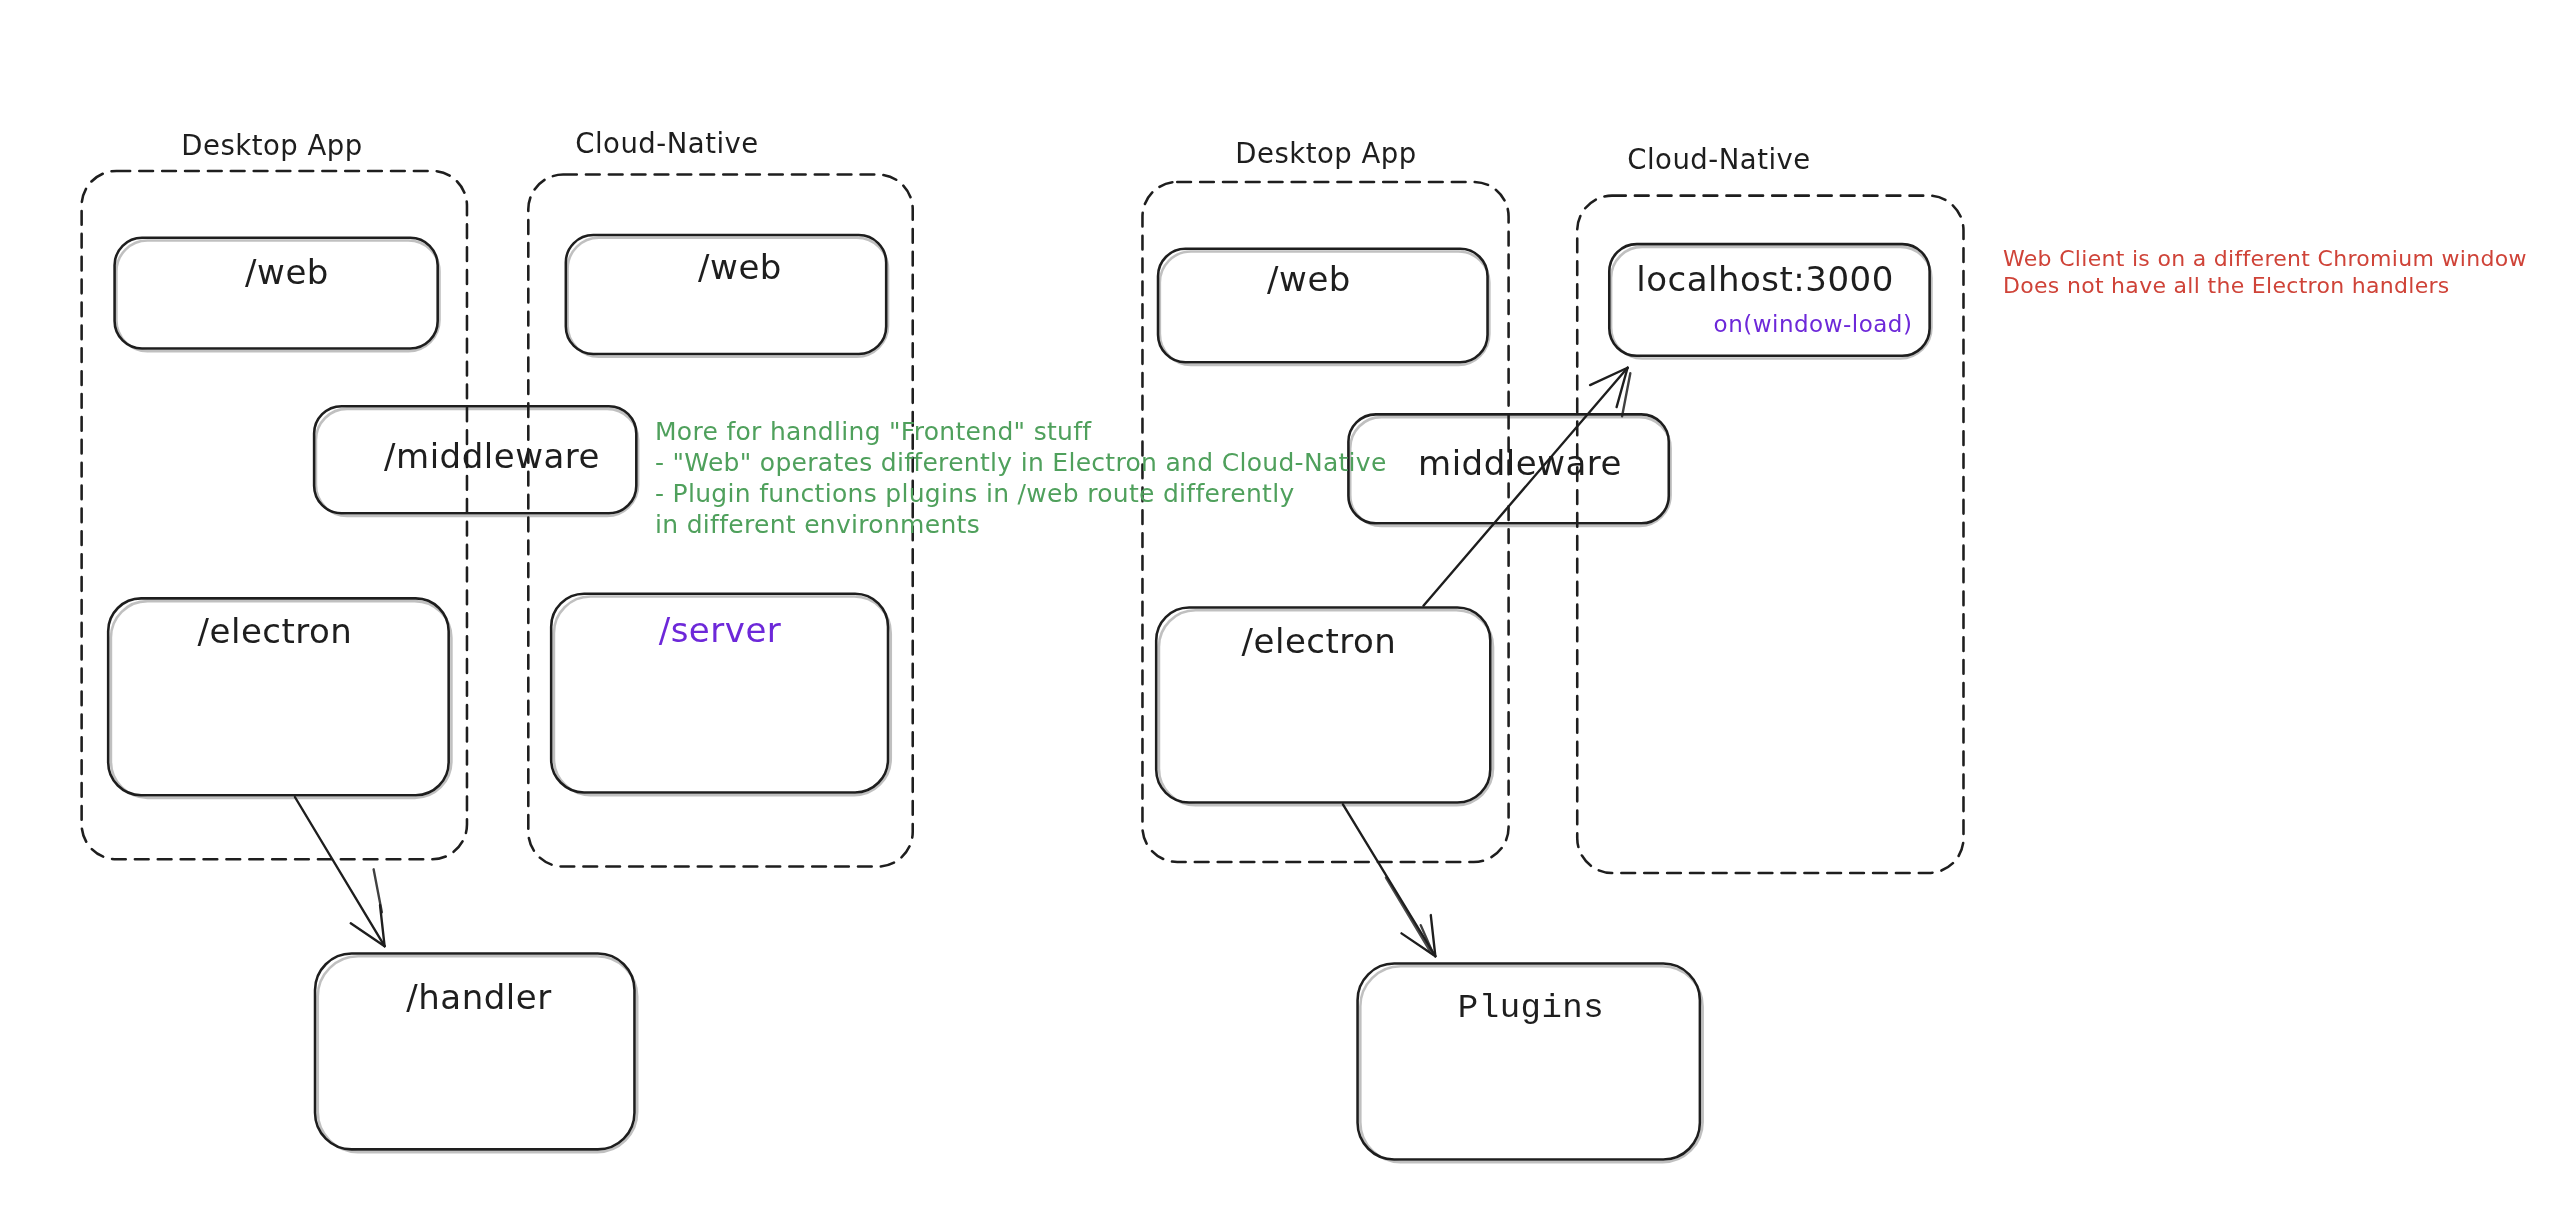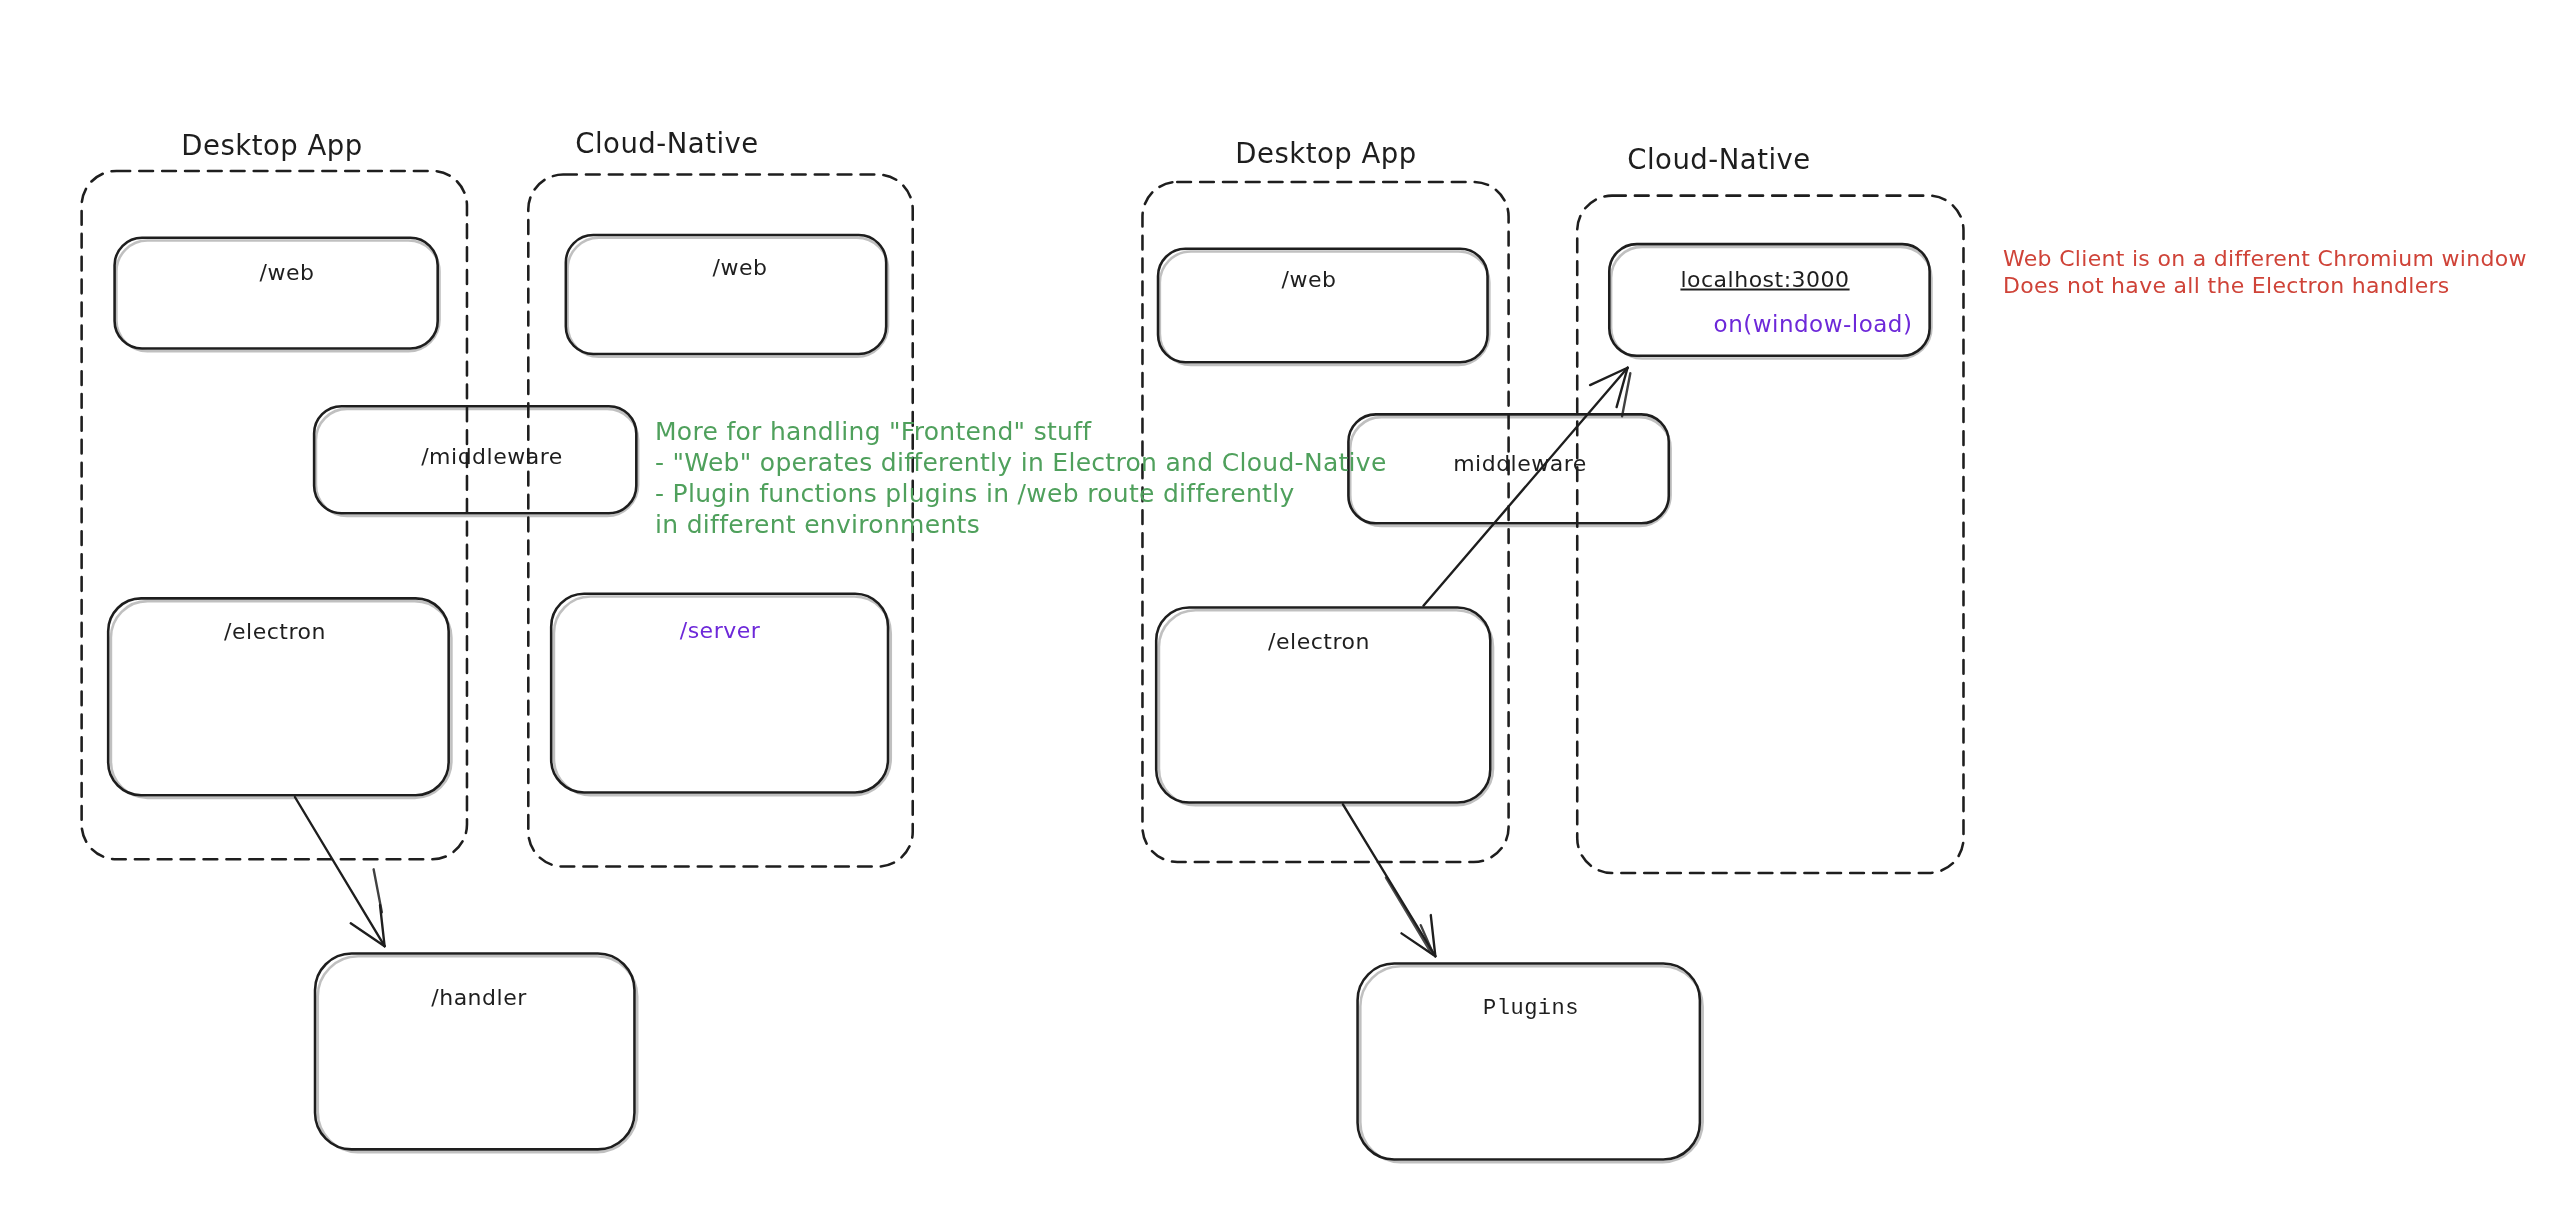--- a/index.html
+++ b/index.html
@@ -10,21 +10,21 @@
     color:#1e1e1e;
     position:relative;
     overflow:hidden;
   }
   #canvas{position:absolute;inset:0;width:2576px;height:1232px;margin-top:8px;}
   #shapes{position:absolute;left:0;top:0;}
   .txt{
     position:absolute;
     transform:translate(-50%,-50%);
     white-space:nowrap;
-    font-size:22px;
+    font-size:34px;
     letter-spacing:0.5px;
     color:#1e1e1e;
   }
   .group-label{font-size:27.5px;}
   .red{color:#6d28d9;text-align:right;}
   .note{
     position:absolute;
     white-space:nowrap;
     letter-spacing:0.3px;
   }
@@ -108,21 +108,21 @@
     <div>More for handling "Frontend" stuff</div>
     <div>- "Web" operates differently in Electron and Cloud-Native</div>
     <div>- Plugin functions plugins in /web route differently</div>
     <div>in different environments</div>
   </div>
 
   <div class="txt group-label" style="left:1326px;top:145px;">Desktop App</div>
   <div class="txt group-label" style="left:1719px;top:151px;">Cloud-Native</div>
 
   <div class="txt" style="left:1309px;top:271px;">/web</div>
-  <div class="txt" style="left:1765px;top:271px;text-decoration:underline;">localhost:3000</div>
+  <div class="txt" style="left:1765px;top:271px;">localhost:3000</div>
   <div class="txt red sub-label" style="left:1813px;top:316px;">on(window-load)</div>
   <div class="txt" style="left:1520px;top:455px;">middleware</div>
   <div class="txt" style="left:1319px;top:633px;">/electron</div>
   <div class="txt" style="left:1531px;top:1000px;font-family:Liberation Mono, monospace;">Plugins</div>
 
   <div class="note note-red" style="left:2003px;top:238px;">
     <div>Web Client is on a different Chromium window</div>
     <div>Does not have all the Electron handlers</div>
   </div>
 

